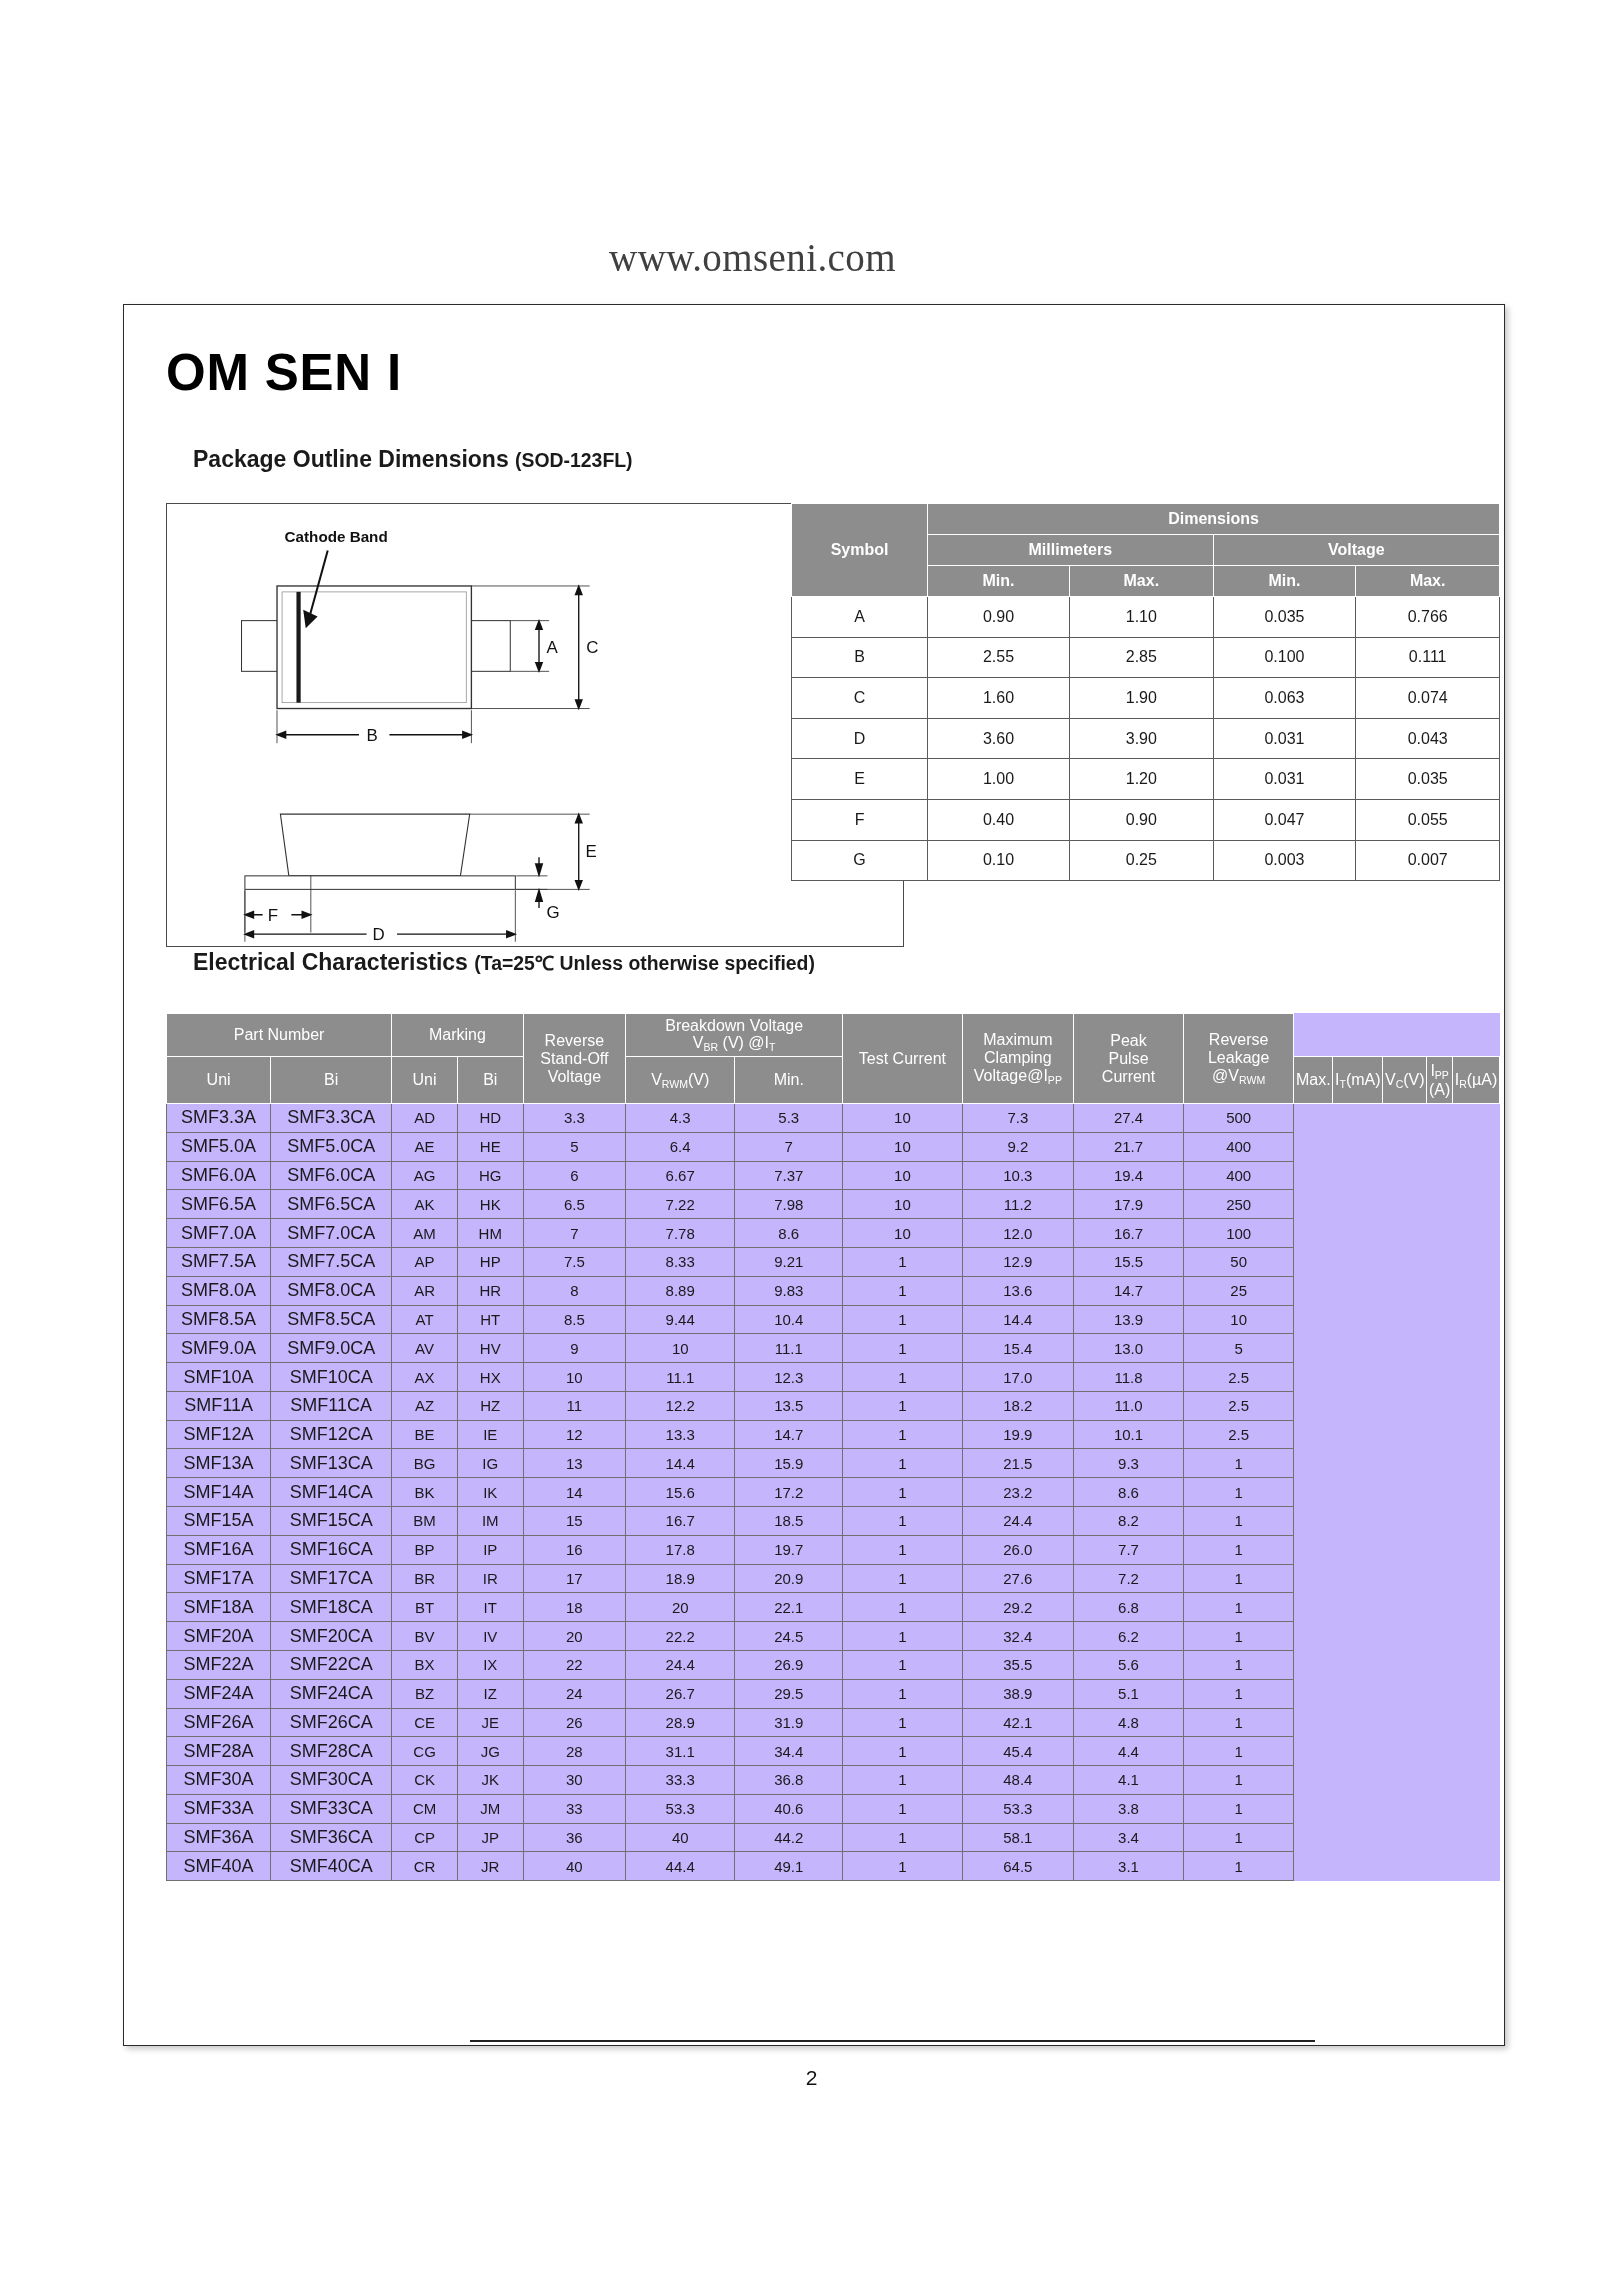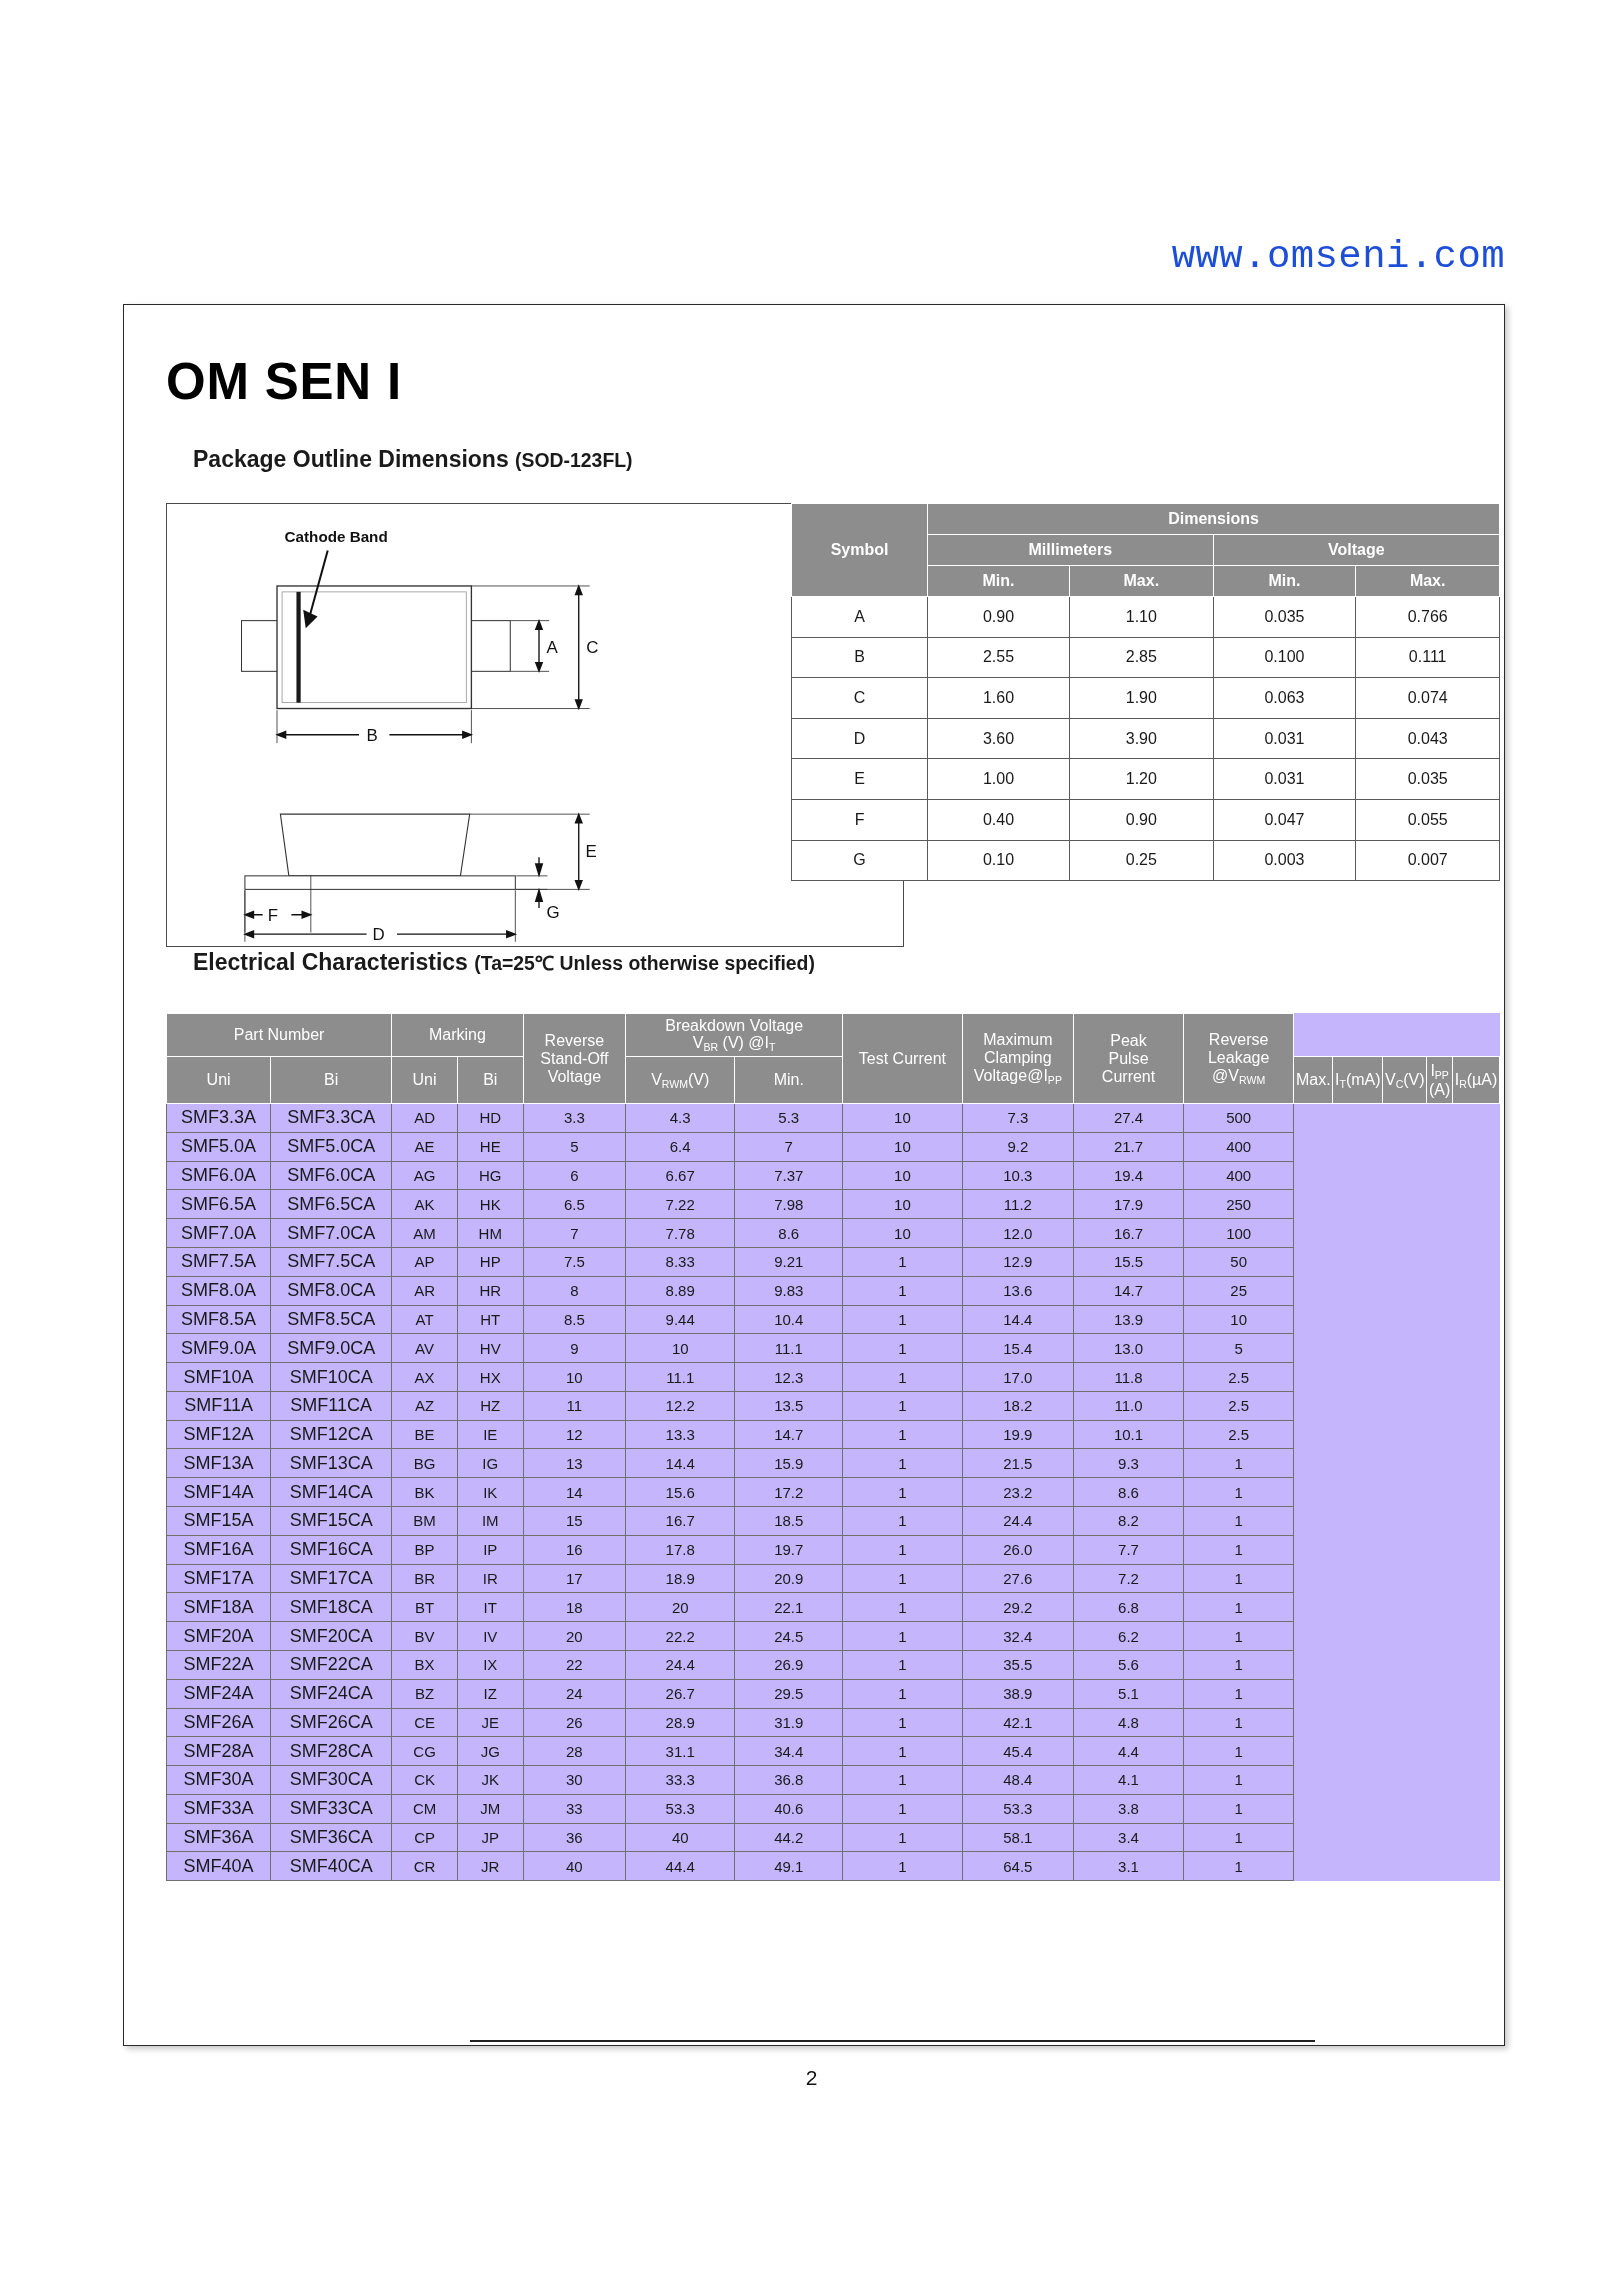--- a/index.html
+++ b/index.html
@@ -15,28 +15,28 @@
     background:#fff;
     box-shadow:2.5px 2.5px 6px rgba(0,0,0,.22);
   }
   .page-frame{
     position:absolute;left:123px;top:304px;width:1382px;height:1742px;
     border:1.3px solid #2a2a2a;
     box-sizing:border-box;background:#fff;
   }
   .site-url{
     position:absolute;left:0;top:235px;width:1505px;
-    text-align:right;
-    font-family:Liberation Mono, monospace;
-    font-size:39px;letter-spacing:0.4px;color:#1d4ed8;
+    text-align:center;
+    font-family:Liberation Serif, serif;
+    font-size:39px;letter-spacing:0.4px;color:#404040;
   }
   .logo{
     position:absolute;left:166px;top:343px;
     font-size:51px;font-weight:bold;letter-spacing:0.8px;
-    font-family:"Liberation Sans", sans-serif;color:#000;margin-top:9px;
+    font-family:"Liberation Sans", sans-serif;color:#000;
   }
   .sec-title{
     position:absolute;left:193px;
     font-size:23px;font-weight:bold;color:#1a1a1a;
   }
   .sec-title .sub{font-weight:bold;font-size:19.4px;}
   #pkg-title{top:446px;}
   #ec-title{top:949px;}
 
   

